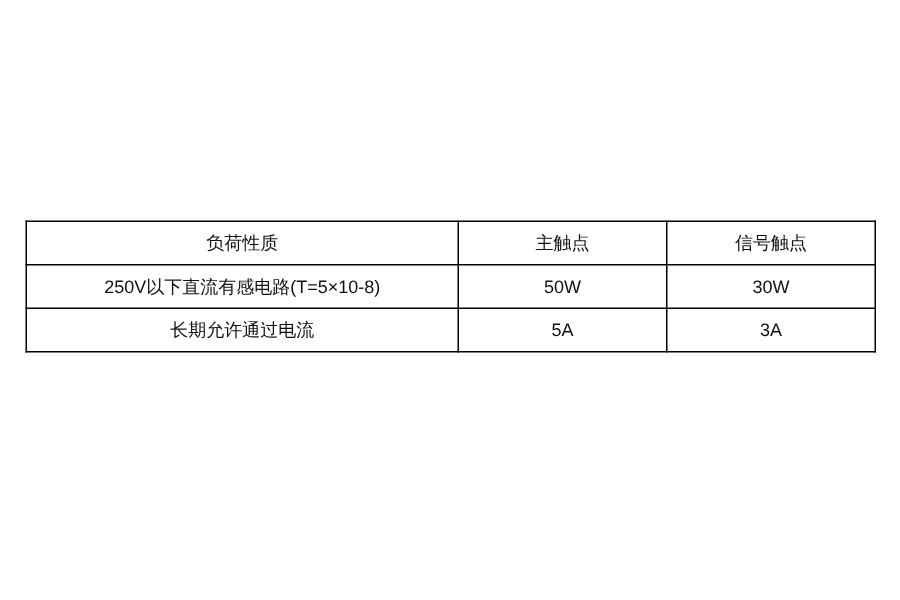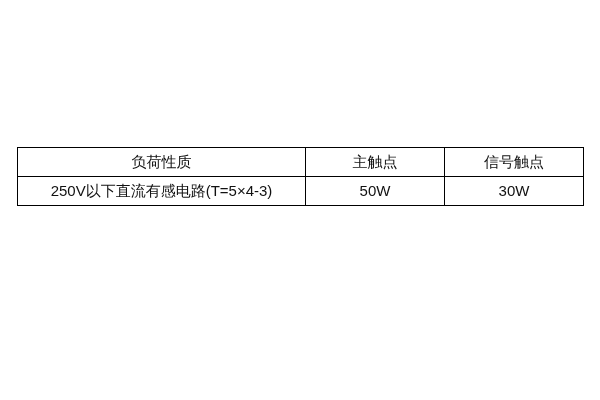--- a/index.html
+++ b/index.html
@@ -28,21 +28,21 @@
   table.spec {
     border-collapse: collapse;
     width: 566px;
     table-layout: fixed;
   }
   table.spec td {
     border: 1px solid #000000;
     height: 28px;
     text-align: center;
     vertical-align: middle;
-    font-size: 15px;
+    font-size: 12px;
     color: #111111;
     font-family: "Liberation Sans", sans-serif;
     padding: 0 2px;
     line-height: 14px;
     white-space: nowrap;
     overflow: hidden;
   }
   col.c0 { width: 288px; }
   col.c1 { width: 139px; }
   col.c2 { width: 139px; }
@@ -58,20 +58,25 @@
         <col class="c1">
         <col class="c2">
       </colgroup>
       <tbody>
         <tr>
           <td>负荷性质</td>
           <td>主触点</td>
           <td>信号触点</td>
         </tr>
         <tr>
-          <td>250V以下直流有感电路(T=5×4-3)</td>
+          <td>250V以下直流有感电路(T=5×10-8)</td>
           <td>50W</td>
           <td>30W</td>
+        </tr>
+        <tr>
+          <td>长期允许通过电流</td>
+          <td>5A</td>
+          <td>3A</td>
         </tr>
       </tbody>
     </table>
   </div>
 </div>
 
 </body></html>

